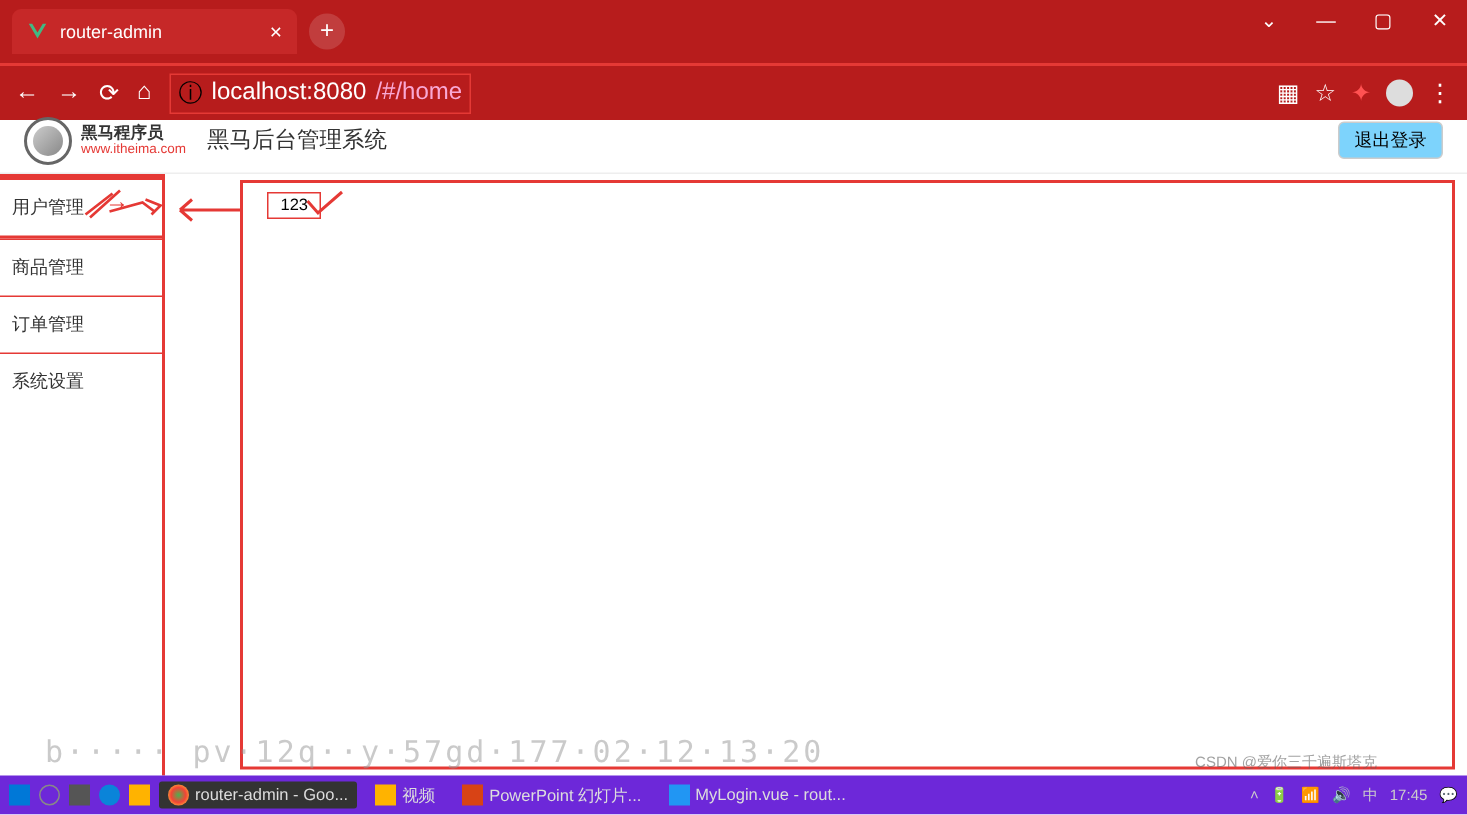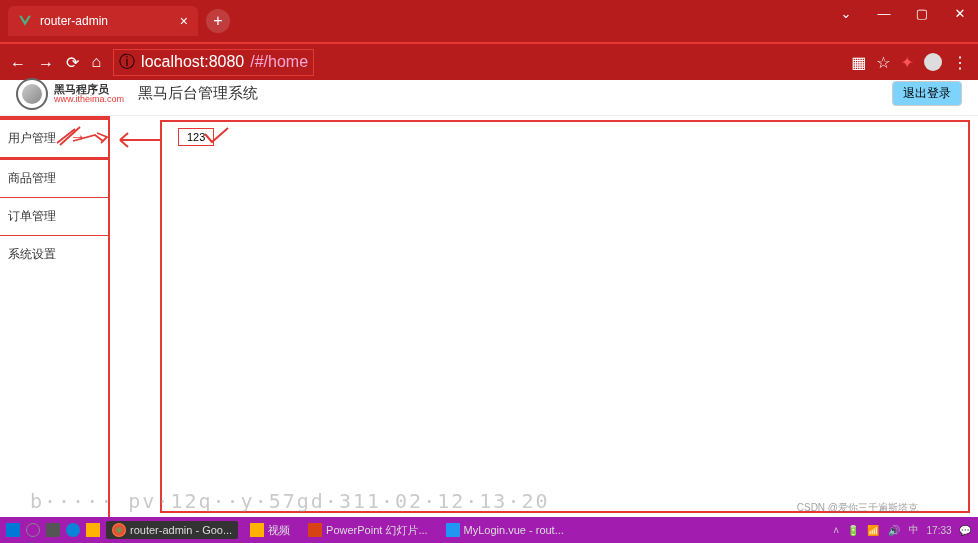--- a/index.html
+++ b/index.html
@@ -46,21 +46,21 @@
     .main-area { flex: 1; margin: 4px 8px 4px 50px; border: 2px solid #e53935; position: relative; padding: 8px; }
     
     
     .anno-arrow1 { position: absolute; left: 70px; top: 6px; color: #e53935; font-size: 16px; font-weight: bold; }
     .anno-scribble { position: absolute; left: 55px; top: 3px; }
     .anno-arrow2 { position: absolute; left: -50px; top: 6px; }
     .inner-box { position: absolute; left: 16px; top: 6px; border: 1.5px solid #e53935; padding: 2px 8px; font-size: 11px; }
     .inner-check { position: absolute; left: 40px; top: 4px; }
     
     
-    .taskbar { position: absolute; bottom: 0; left: 0; right: 0; height: 26px; background: #a21caf; display: flex; align-items: center; padding: 0 6px; gap: 6px; }
+    .taskbar { position: absolute; bottom: 0; left: 0; right: 0; height: 26px; background: #6d28d9; display: flex; align-items: center; padding: 0 6px; gap: 6px; }
     .task-item { display: flex; align-items: center; gap: 4px; padding: 2px 6px; font-size: 11px; color: #ddd; border-radius: 2px; cursor: pointer; }
     .task-item.active { background: #333; }
     .task-icon { width: 14px; height: 14px; display: inline-block; }
     .win-icon { background: #0078d7; }
     .task-icon.circle { border-radius: 50%; }
     .task-right { margin-left: auto; display: flex; gap: 8px; color: #ccc; font-size: 10px; align-items: center; }
     .watermark { position: absolute; right: 60px; bottom: 28px; color: rgba(100,100,100,0.6); font-size: 10px; }
     .faded-text { position: absolute; left: 30px; bottom: 30px; color: rgba(150,150,150,0.5); font-size: 20px; letter-spacing: 2px; font-family: monospace; }
   </style>
 </head>
@@ -138,21 +138,21 @@
       </svg>
     <div class="inner-box">
       <span>123</span>
     </div>
     <svg class="inner-check" width="30" height="22">
         <path d="M3 8 L10 16 L26 2" stroke="#e53935" stroke-width="2" fill="none"></path>
       </svg>
   </div>
 </div>
 
-<div class="faded-text">b····· pv·12q··y·57gd·311·02·12·13·20</div>
+<div class="faded-text">b····· pv·12q··y·57gd·177·02·12·13·20</div>
 <div class="watermark">CSDN @爱你三千遍斯塔克</div>
 
 <div class="taskbar">
   <span class="task-icon win-icon"></span>
   <span class="task-icon circle" style="border:1px solid #888"></span>
   <span class="task-icon" style="background:#555"></span>
   <span class="task-icon circle" style="background:#0a84d9"></span>
   <span class="task-icon" style="background:#ffb300"></span>
   <div class="task-item active">
     <span class="task-icon circle" style="background:radial-gradient(#4caf50,#f44336,#ffeb3b)"></span>
@@ -169,16 +169,16 @@
   <div class="task-item">
     <span class="task-icon" style="background:#2196f3"></span>
     <span>MyLogin.vue - rout...</span>
   </div>
   <div class="task-right">
     <span>˄</span>
     <span>🔋</span>
     <span>📶</span>
     <span>🔊</span>
     <span>中</span>
-    <span>17:33</span>
+    <span>17:45</span>
     <span>💬</span>
   </div>
 </div>
 
 </body></html>

